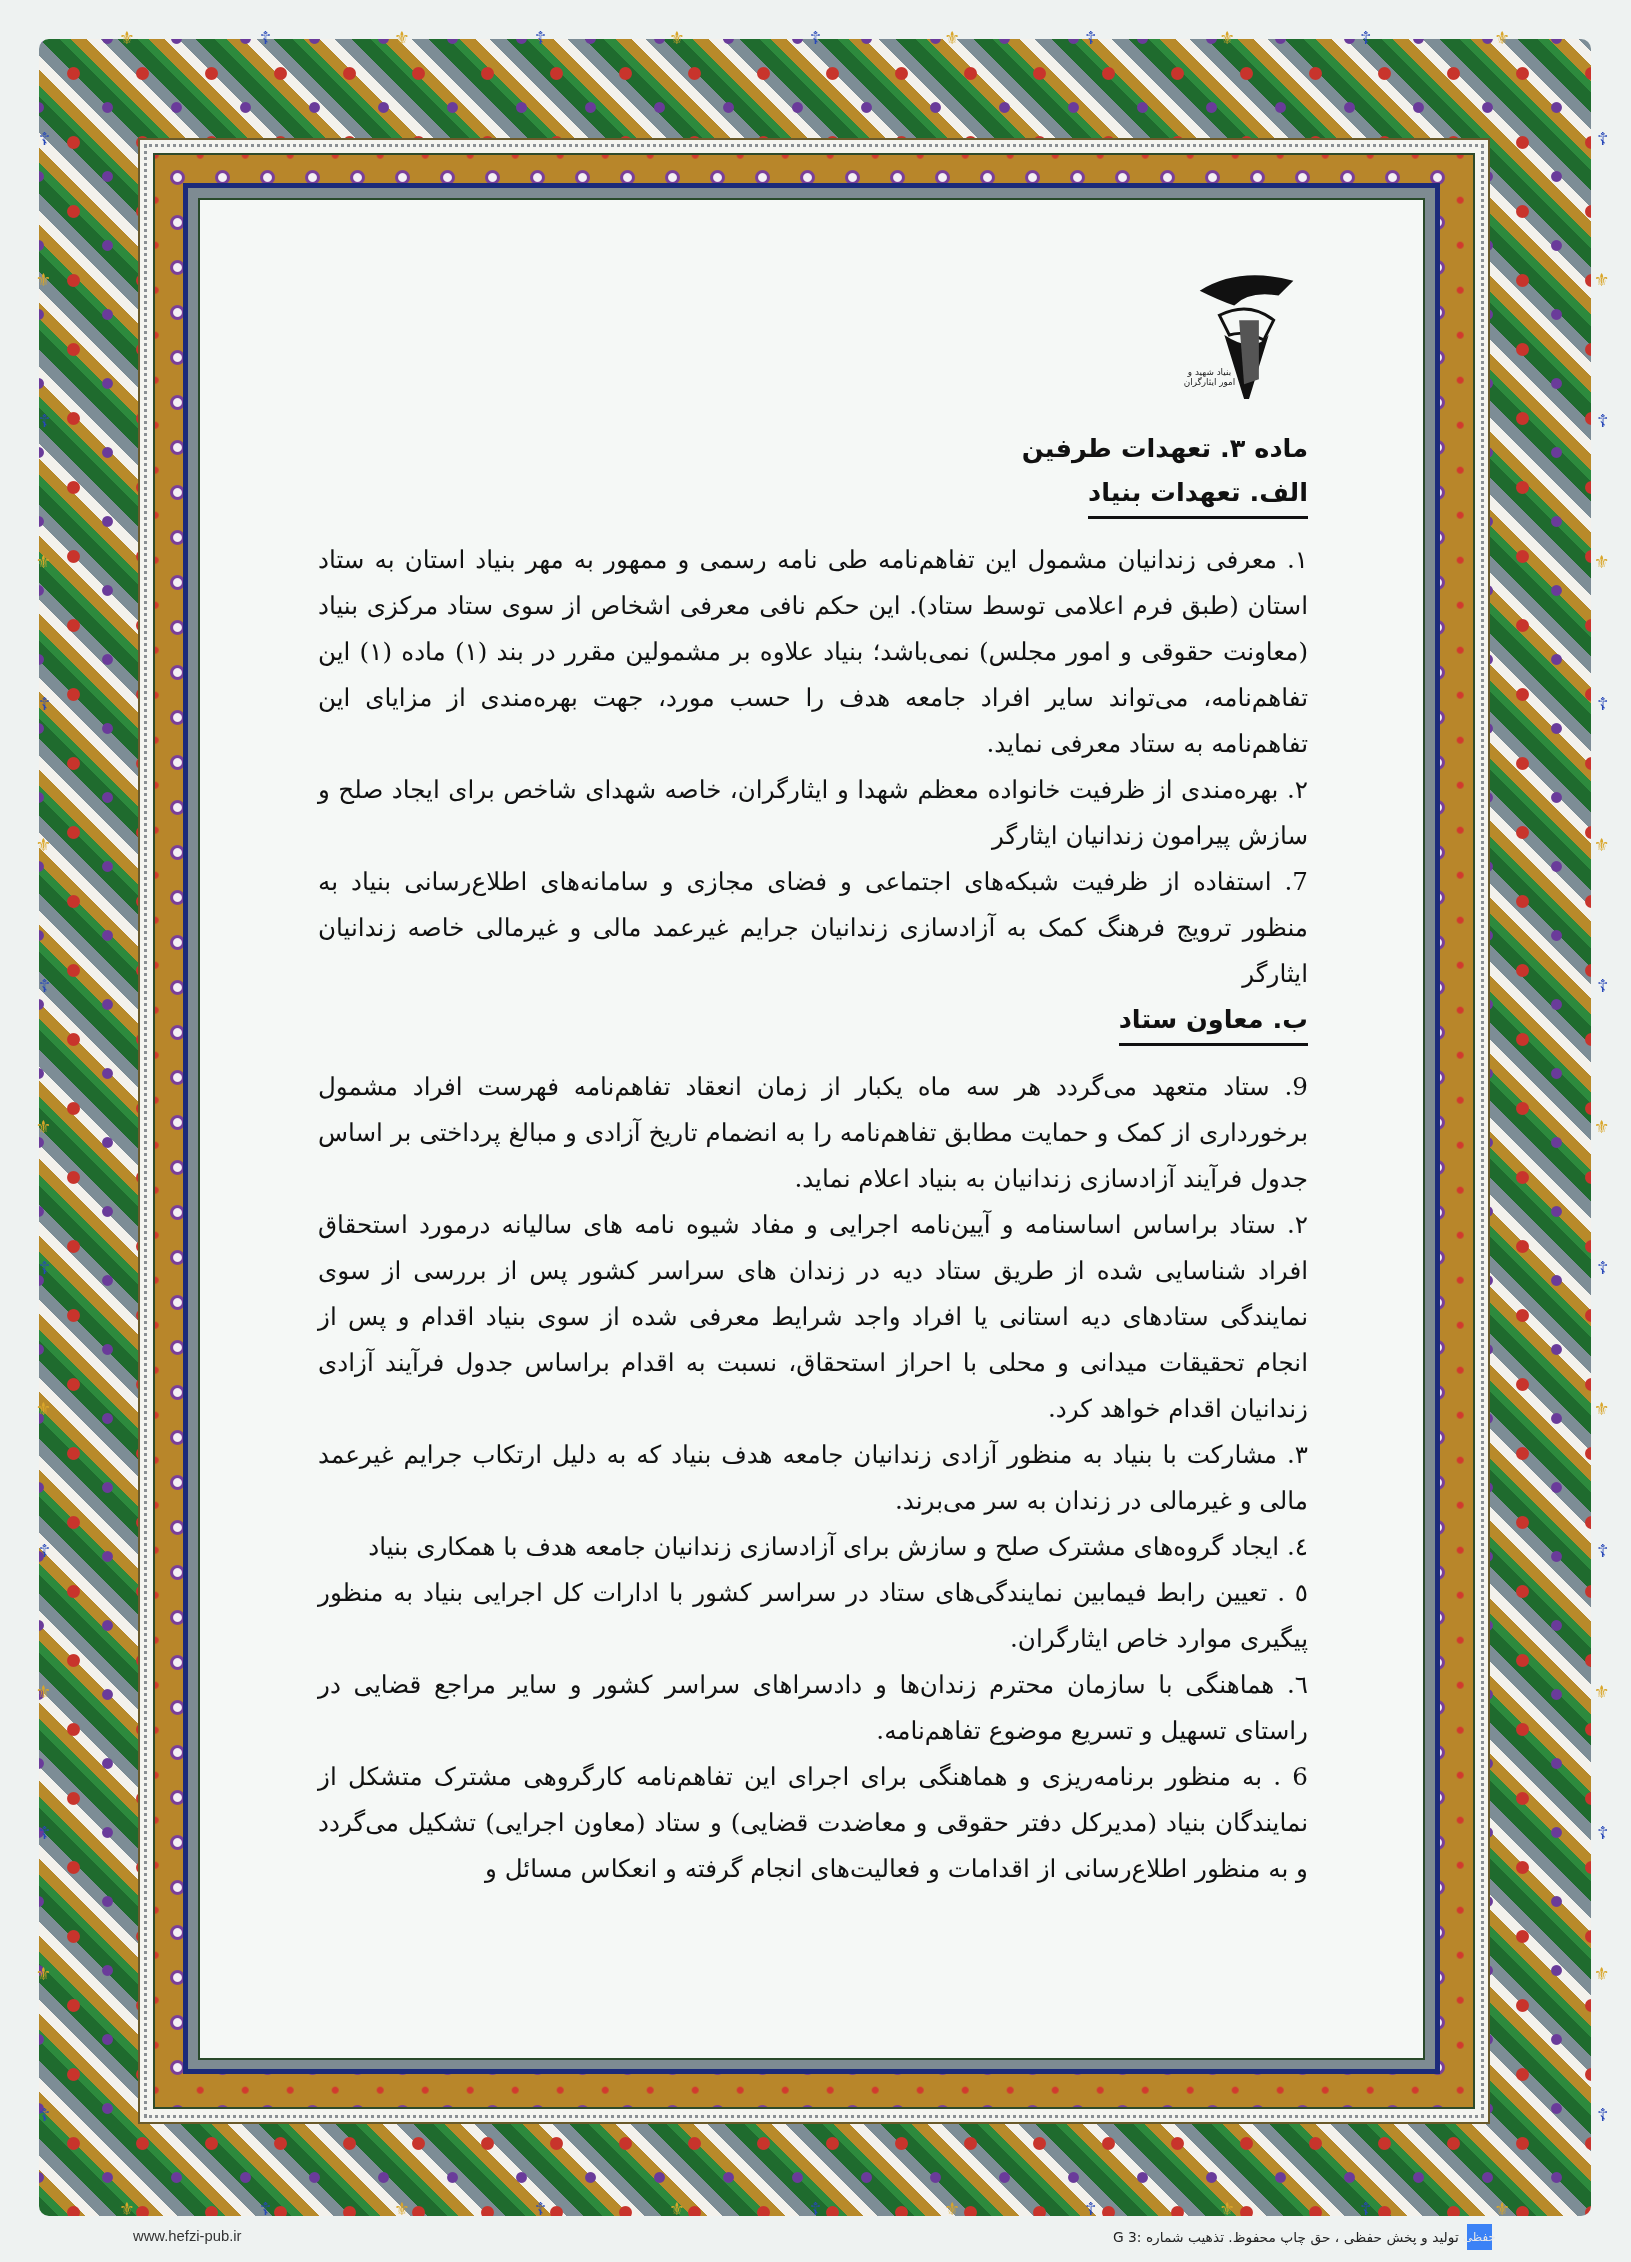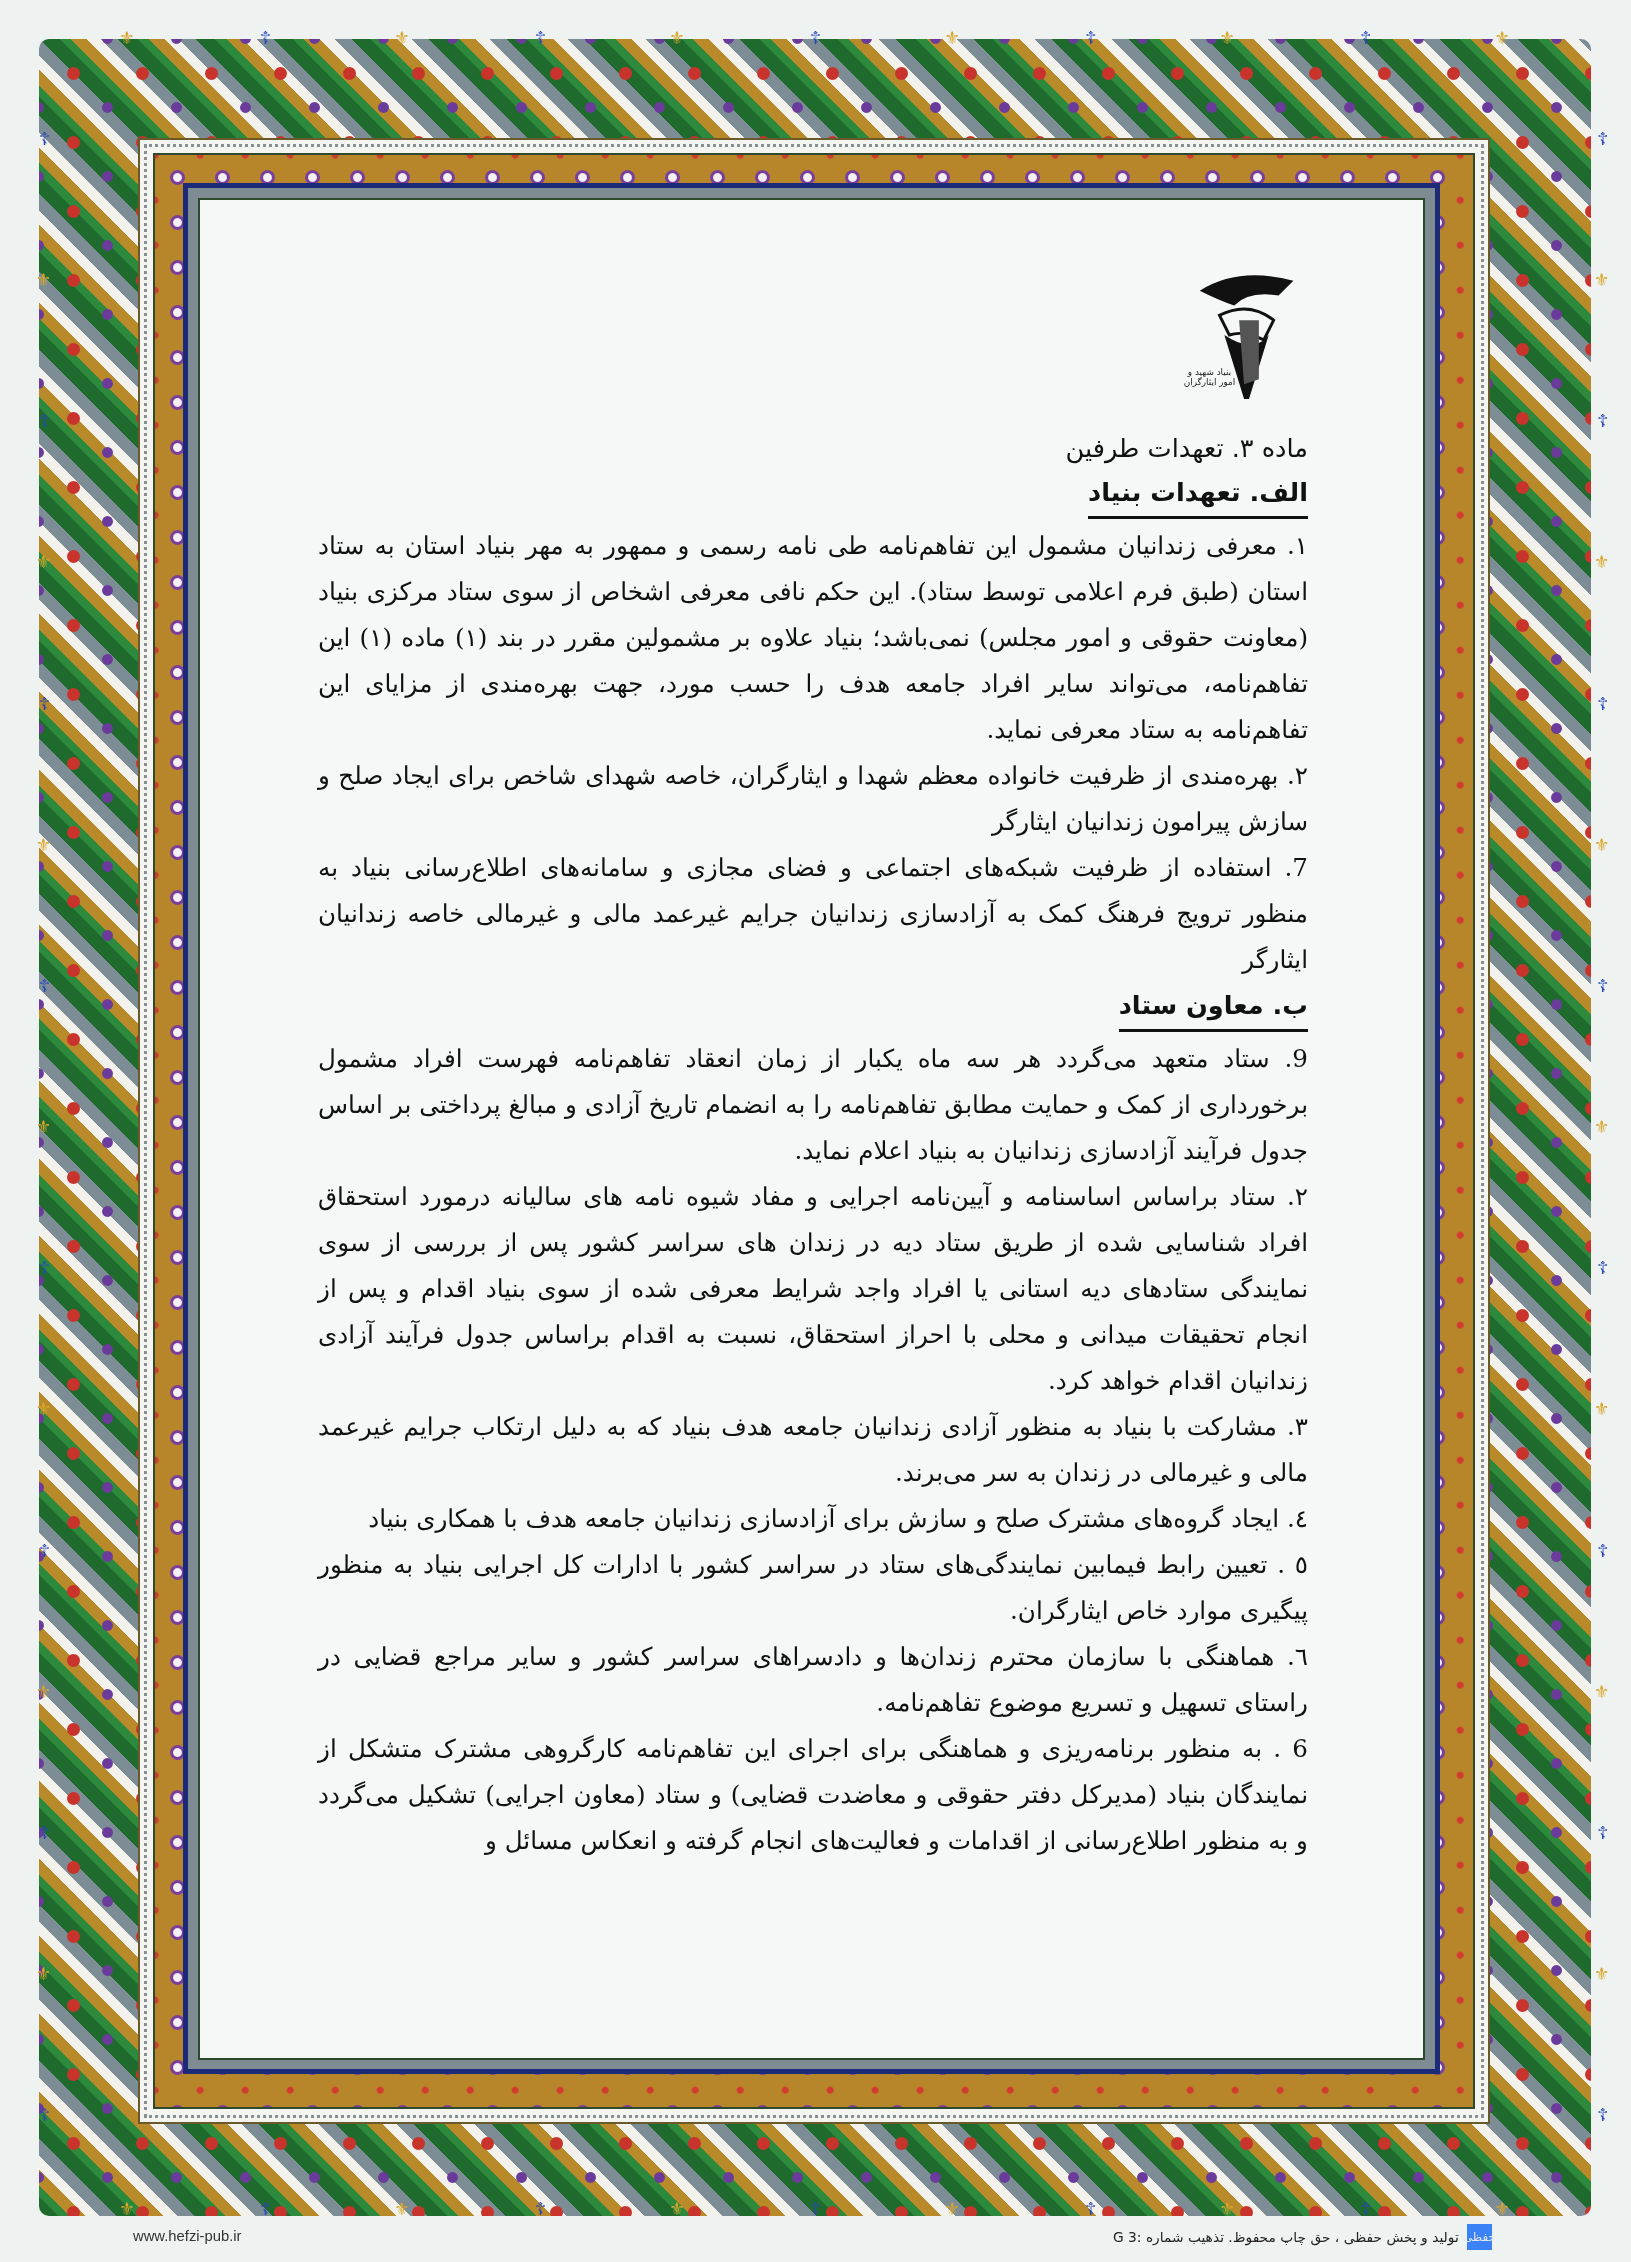--- a/index.html
+++ b/index.html
@@ -68,23 +68,23 @@
     .logo-right { left:980px; top:61px; width:138px; height:148px; }
     .logo-left { left:138px; top:79px; width:148px; height:108px; }
     .logo-caption { font-size:8.9px; text-align:center; color:#222; }
 
     .text-col {
       position:absolute; left:118px; top:227px; width:990px;
       direction:rtl; text-align:justify;
       font-family:"DejaVu Serif", serif;
       font-size:24.6px; line-height:46px;
     }
-    .h-article { font-weight:normal; font-size:25.6px; line-height:43px; margin:0; font-family:"DejaVu Sans", sans-serif; }
+    .h-article { font-weight:bold; font-size:25.6px; line-height:43px; margin:0; font-family:"DejaVu Sans", sans-serif; }
     .h-section {
-      font-weight:bold; font-size:25.6px; line-height:43px; margin:0 0 4px 0;
+      font-weight:bold; font-size:25.6px; line-height:43px; margin:0 0 18px 0;
       display:inline-block; border-bottom:3px solid #111; padding-bottom:2px;
       font-family:"DejaVu Sans", sans-serif;
     }
     .para { margin:0; text-align-last:right; }
 
     
     .footer-url {
       position:absolute; left:133px; top:2228px; font-family:Liberation Sans, sans-serif;
       font-size:14.8px; color:#333; direction:ltr;
     }

